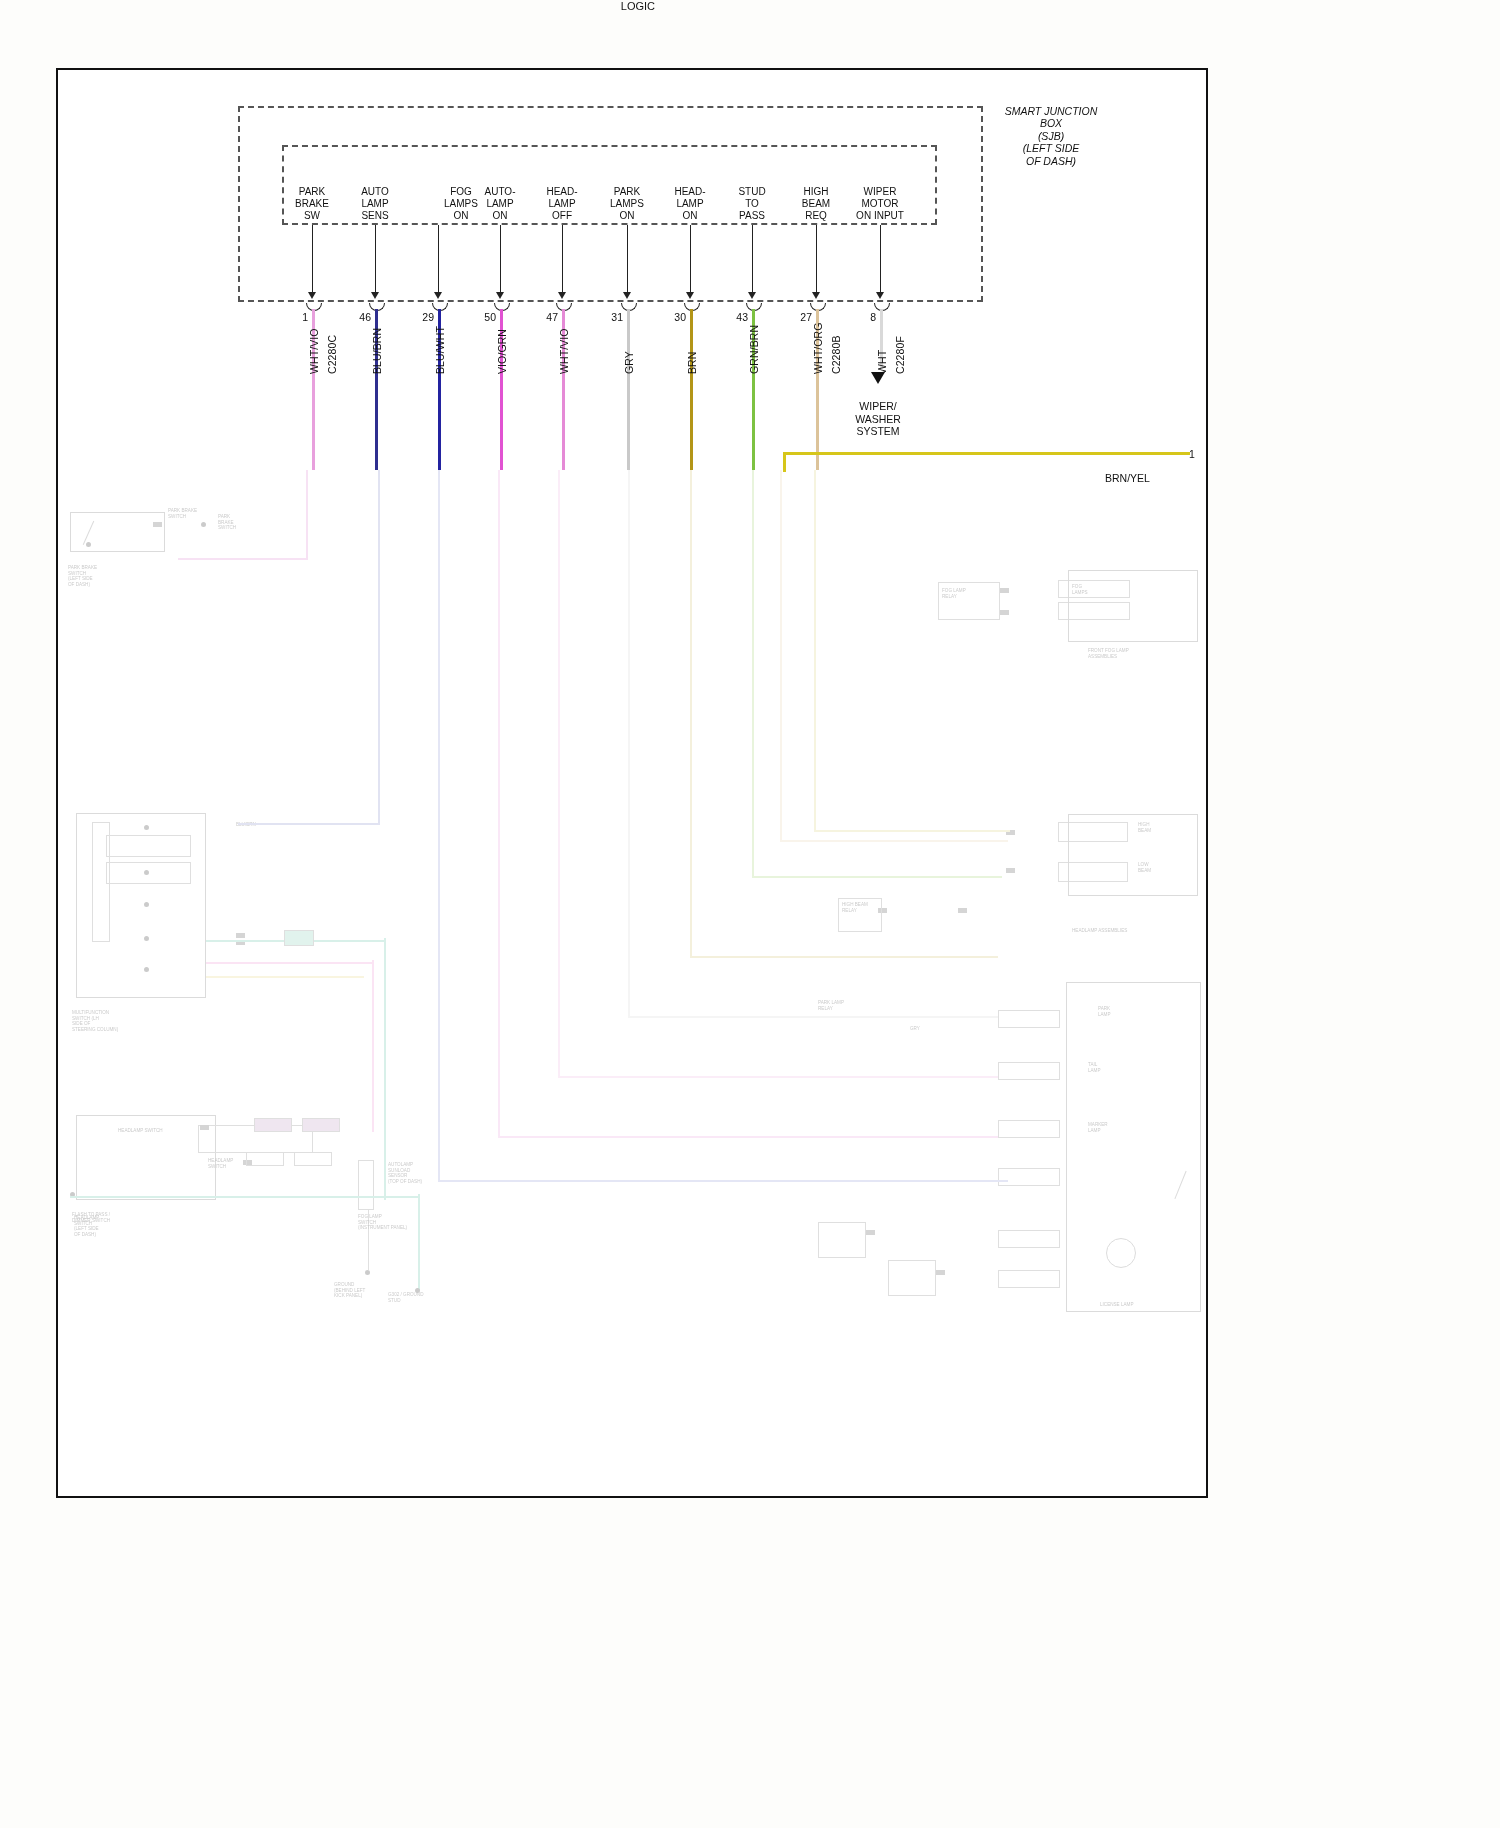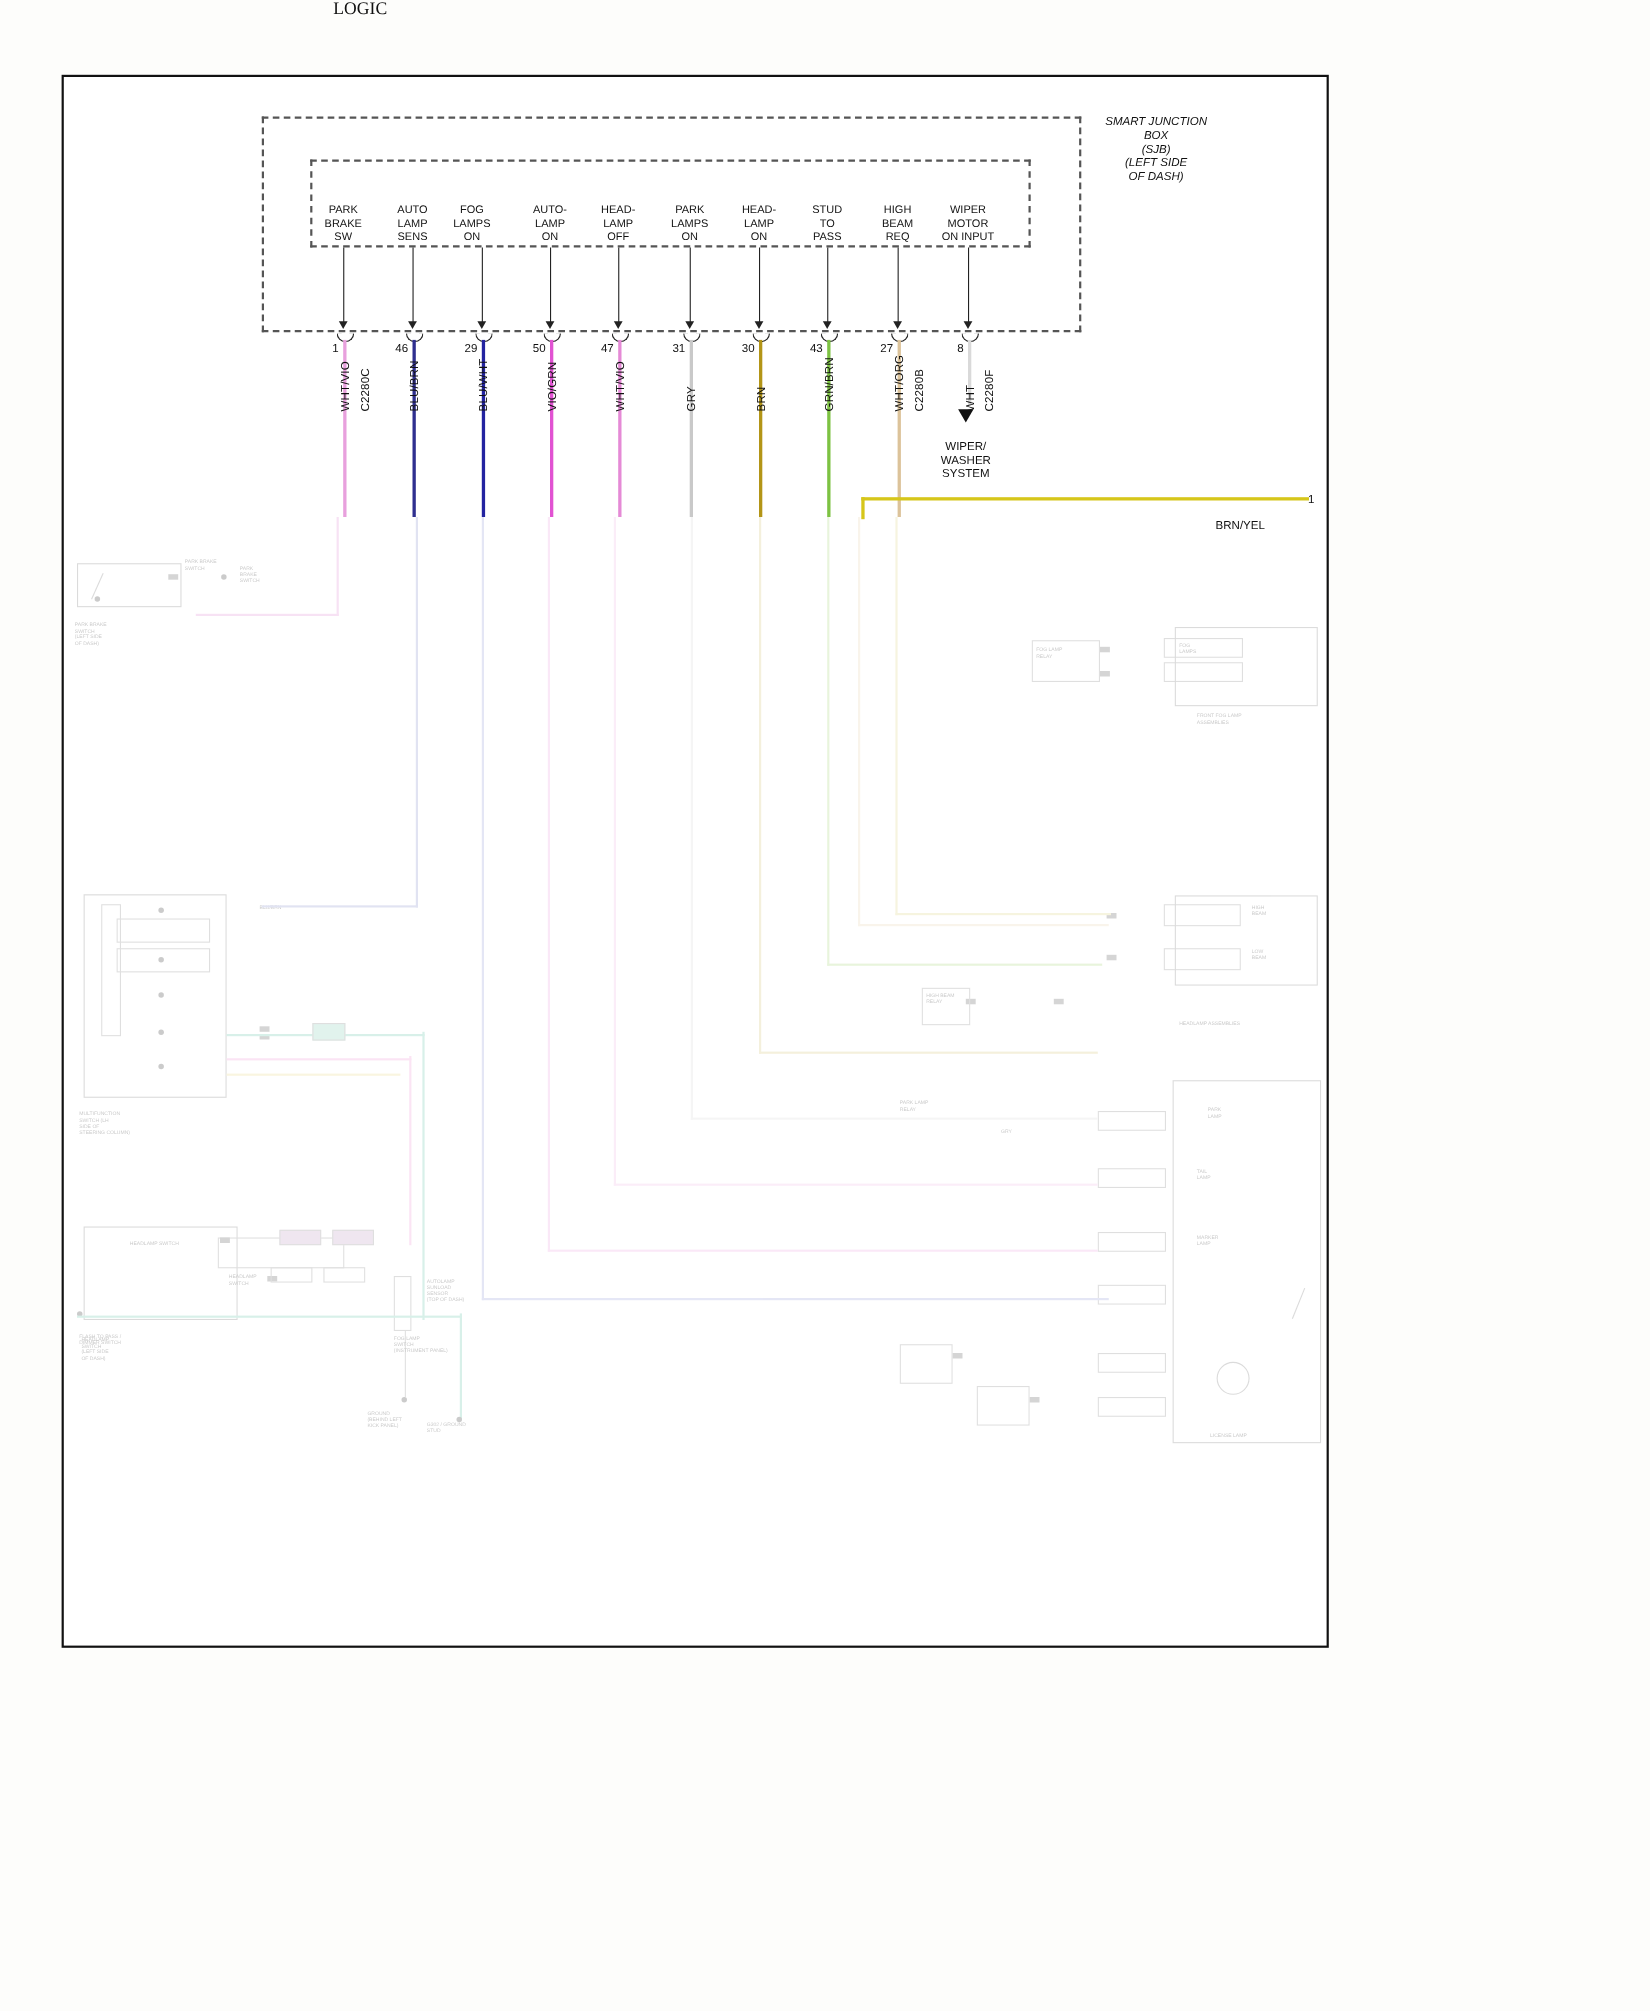--- a/index.html
+++ b/index.html
@@ -8,21 +8,21 @@
 
   
   #outer-frame{position:absolute;left:56px;top:68px;width:1152px;height:1430px;border:2px solid #111;box-sizing:border-box;background:#fff;}
 
   
   .dash{position:absolute;box-sizing:border-box;border:2px dashed #555;}
   #sjb-box{left:238px;top:106px;width:745px;height:196px;border-right:none;}
   #sjb-right-edge{position:absolute;left:981px;top:106px;width:0;height:196px;border-left:2px dashed #555;}
   #logic-box{left:282px;top:145px;width:655px;height:80px;}
 
-  #logic-title{left:282px;top:152px;width:655px;text-align:center;font-size:16px;color:#111;font-family:Liberation Serif, serif;}
+  #logic-title{left:282px;top:152px;width:655px;text-align:right;font-size:11px;color:#111;}
 
   
   .pincap{position:absolute;width:66px;text-align:center;font-size:10px;line-height:12px;color:#111;}
 
   
   #sjb-caption{position:absolute;left:986px;top:105px;width:130px;font-size:10.5px;line-height:12.4px;color:#111;text-align:center;font-style:italic;}
 
   
   .leader{position:absolute;width:0;border-left:1.3px solid #222;}
   .arrowhead{position:absolute;width:0;height:0;border-left:4.5px solid transparent;border-right:4.5px solid transparent;border-top:7px solid #222;}
@@ -76,21 +76,21 @@
   <div class="dash" id="logic-box"></div>
   <div id="logic-title">LOGIC</div>
 
   <div id="pincaps">
       <div class="pincap" style="left: 279px; top: 186px; white-space: pre-line;">PARK
 BRAKE
 SW</div>
       <div class="pincap" style="left: 342px; top: 186px; white-space: pre-line;">AUTO
 LAMP
 SENS</div>
-      <div class="pincap" style="left: 396px; top: 186px; white-space: pre-line;">FOG
+      <div class="pincap" style="left: 428px; top: 186px; white-space: pre-line;">FOG
 LAMPS
 ON</div>
       <div class="pincap" style="left: 467px; top: 186px; white-space: pre-line;">AUTO-
 LAMP
 ON</div>
       <div class="pincap" style="left: 529px; top: 186px; white-space: pre-line;">HEAD-
 LAMP
 OFF</div>
       <div class="pincap" style="left: 594px; top: 186px; white-space: pre-line;">PARK
 LAMPS

